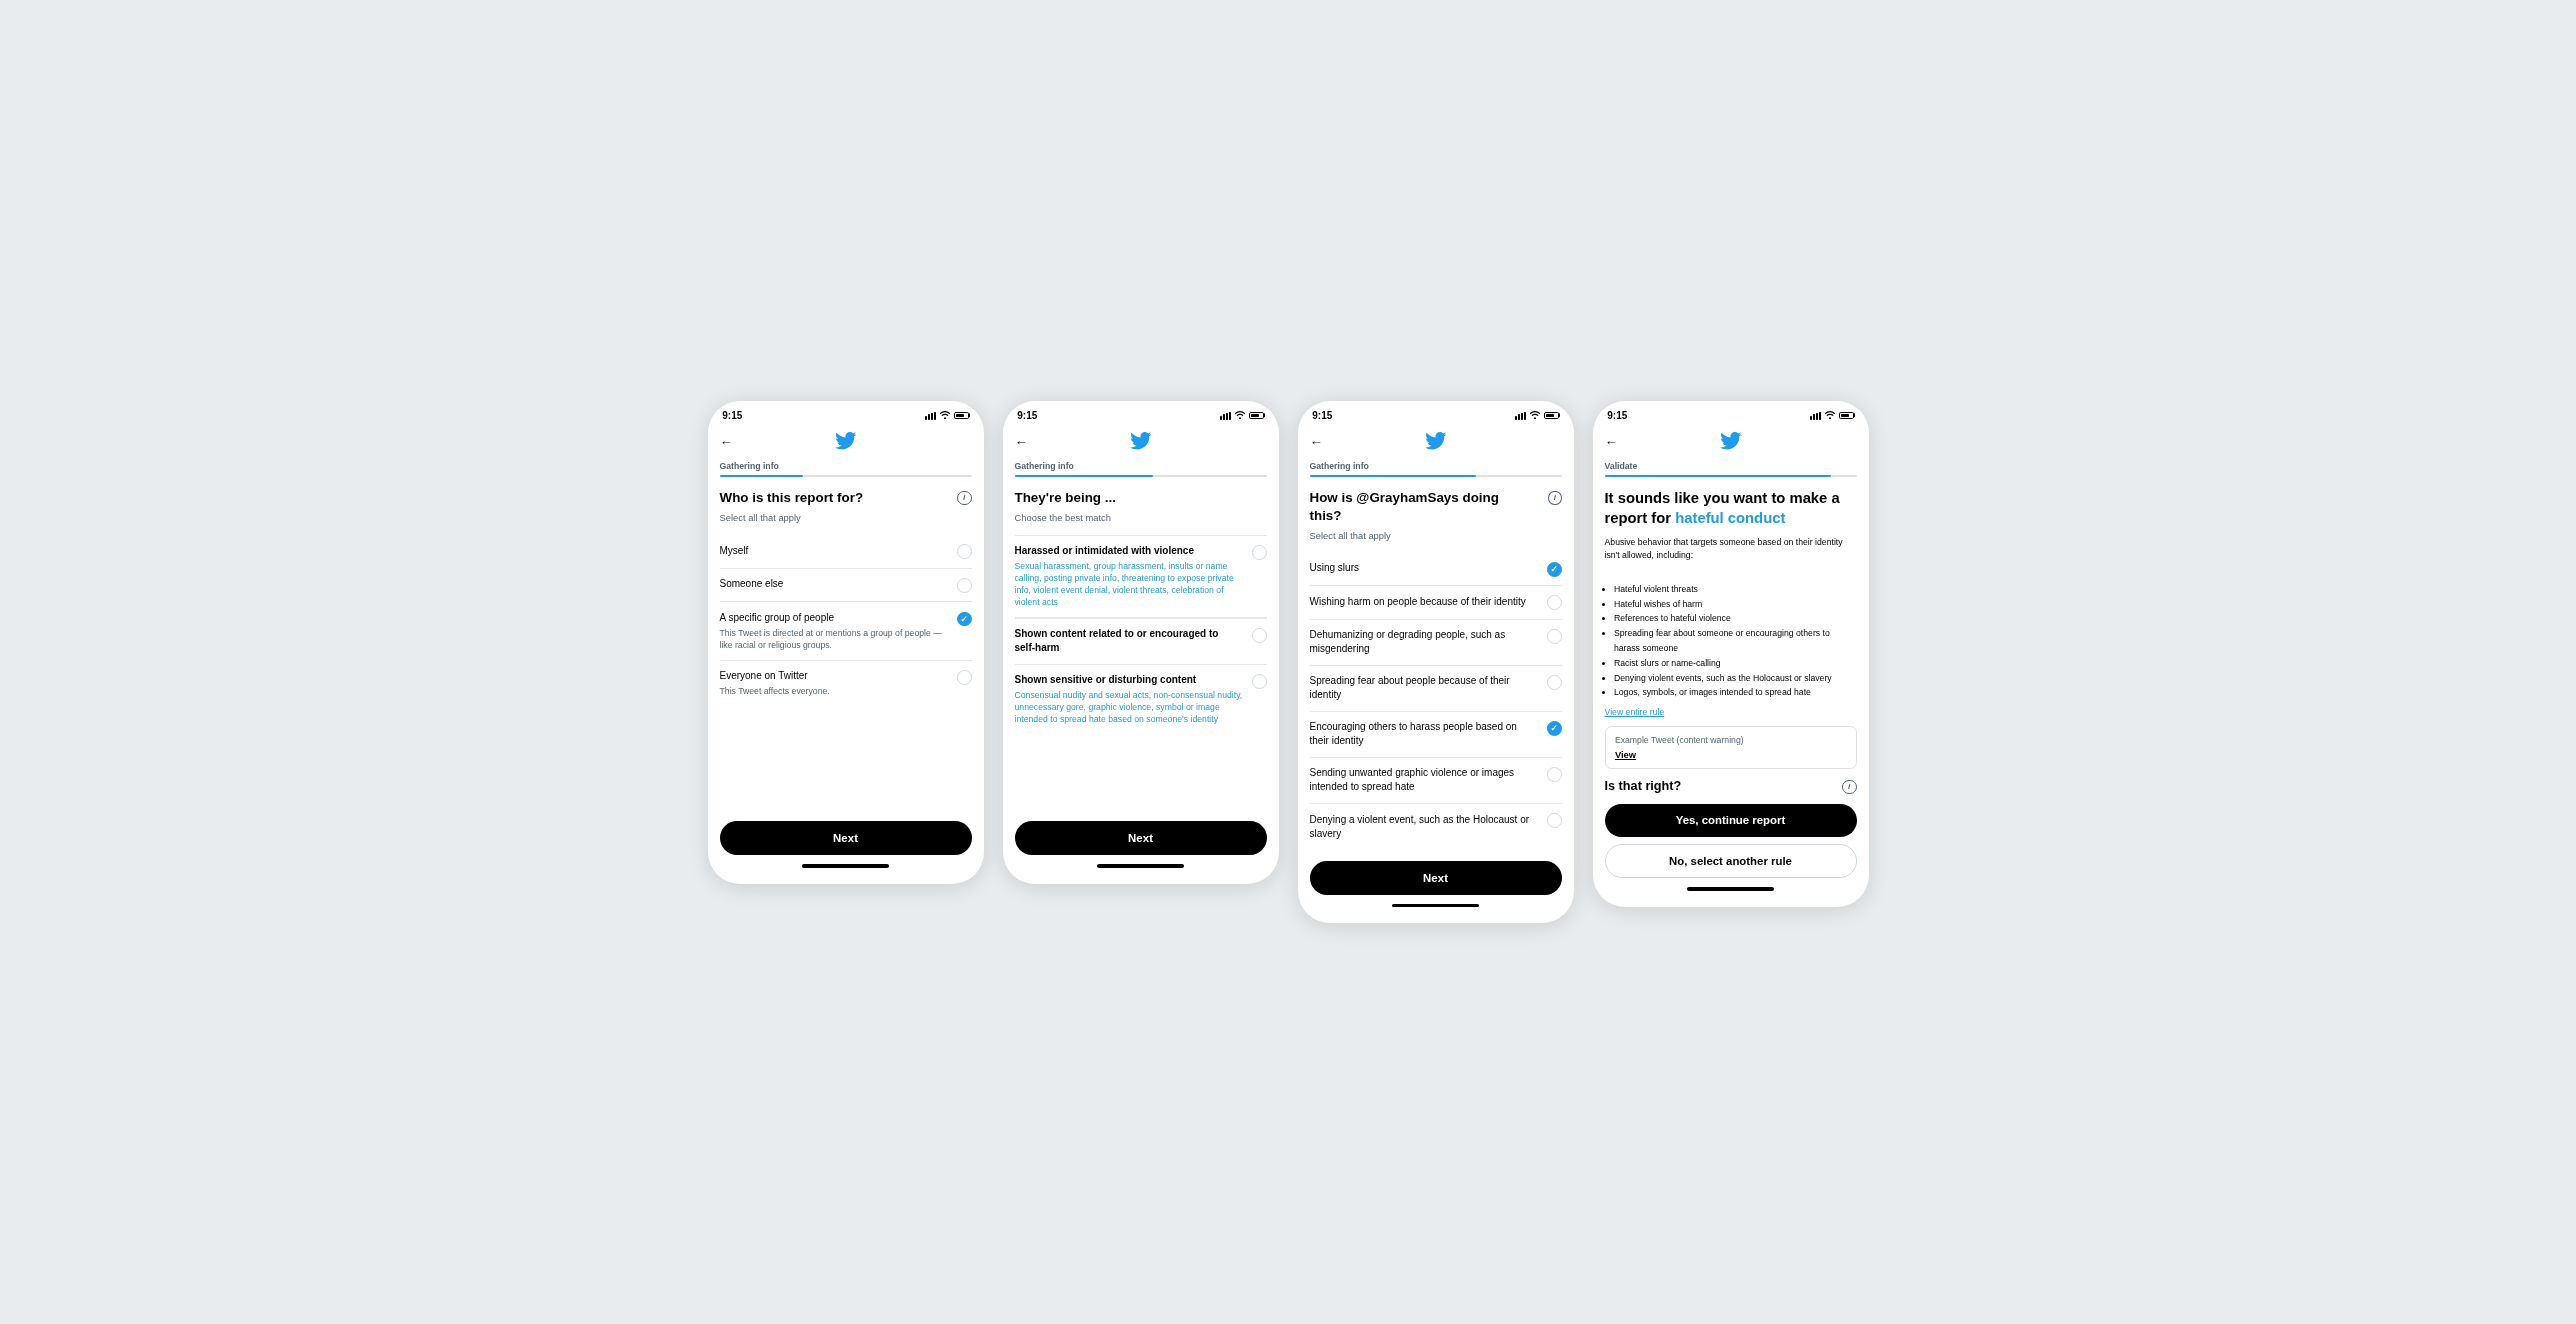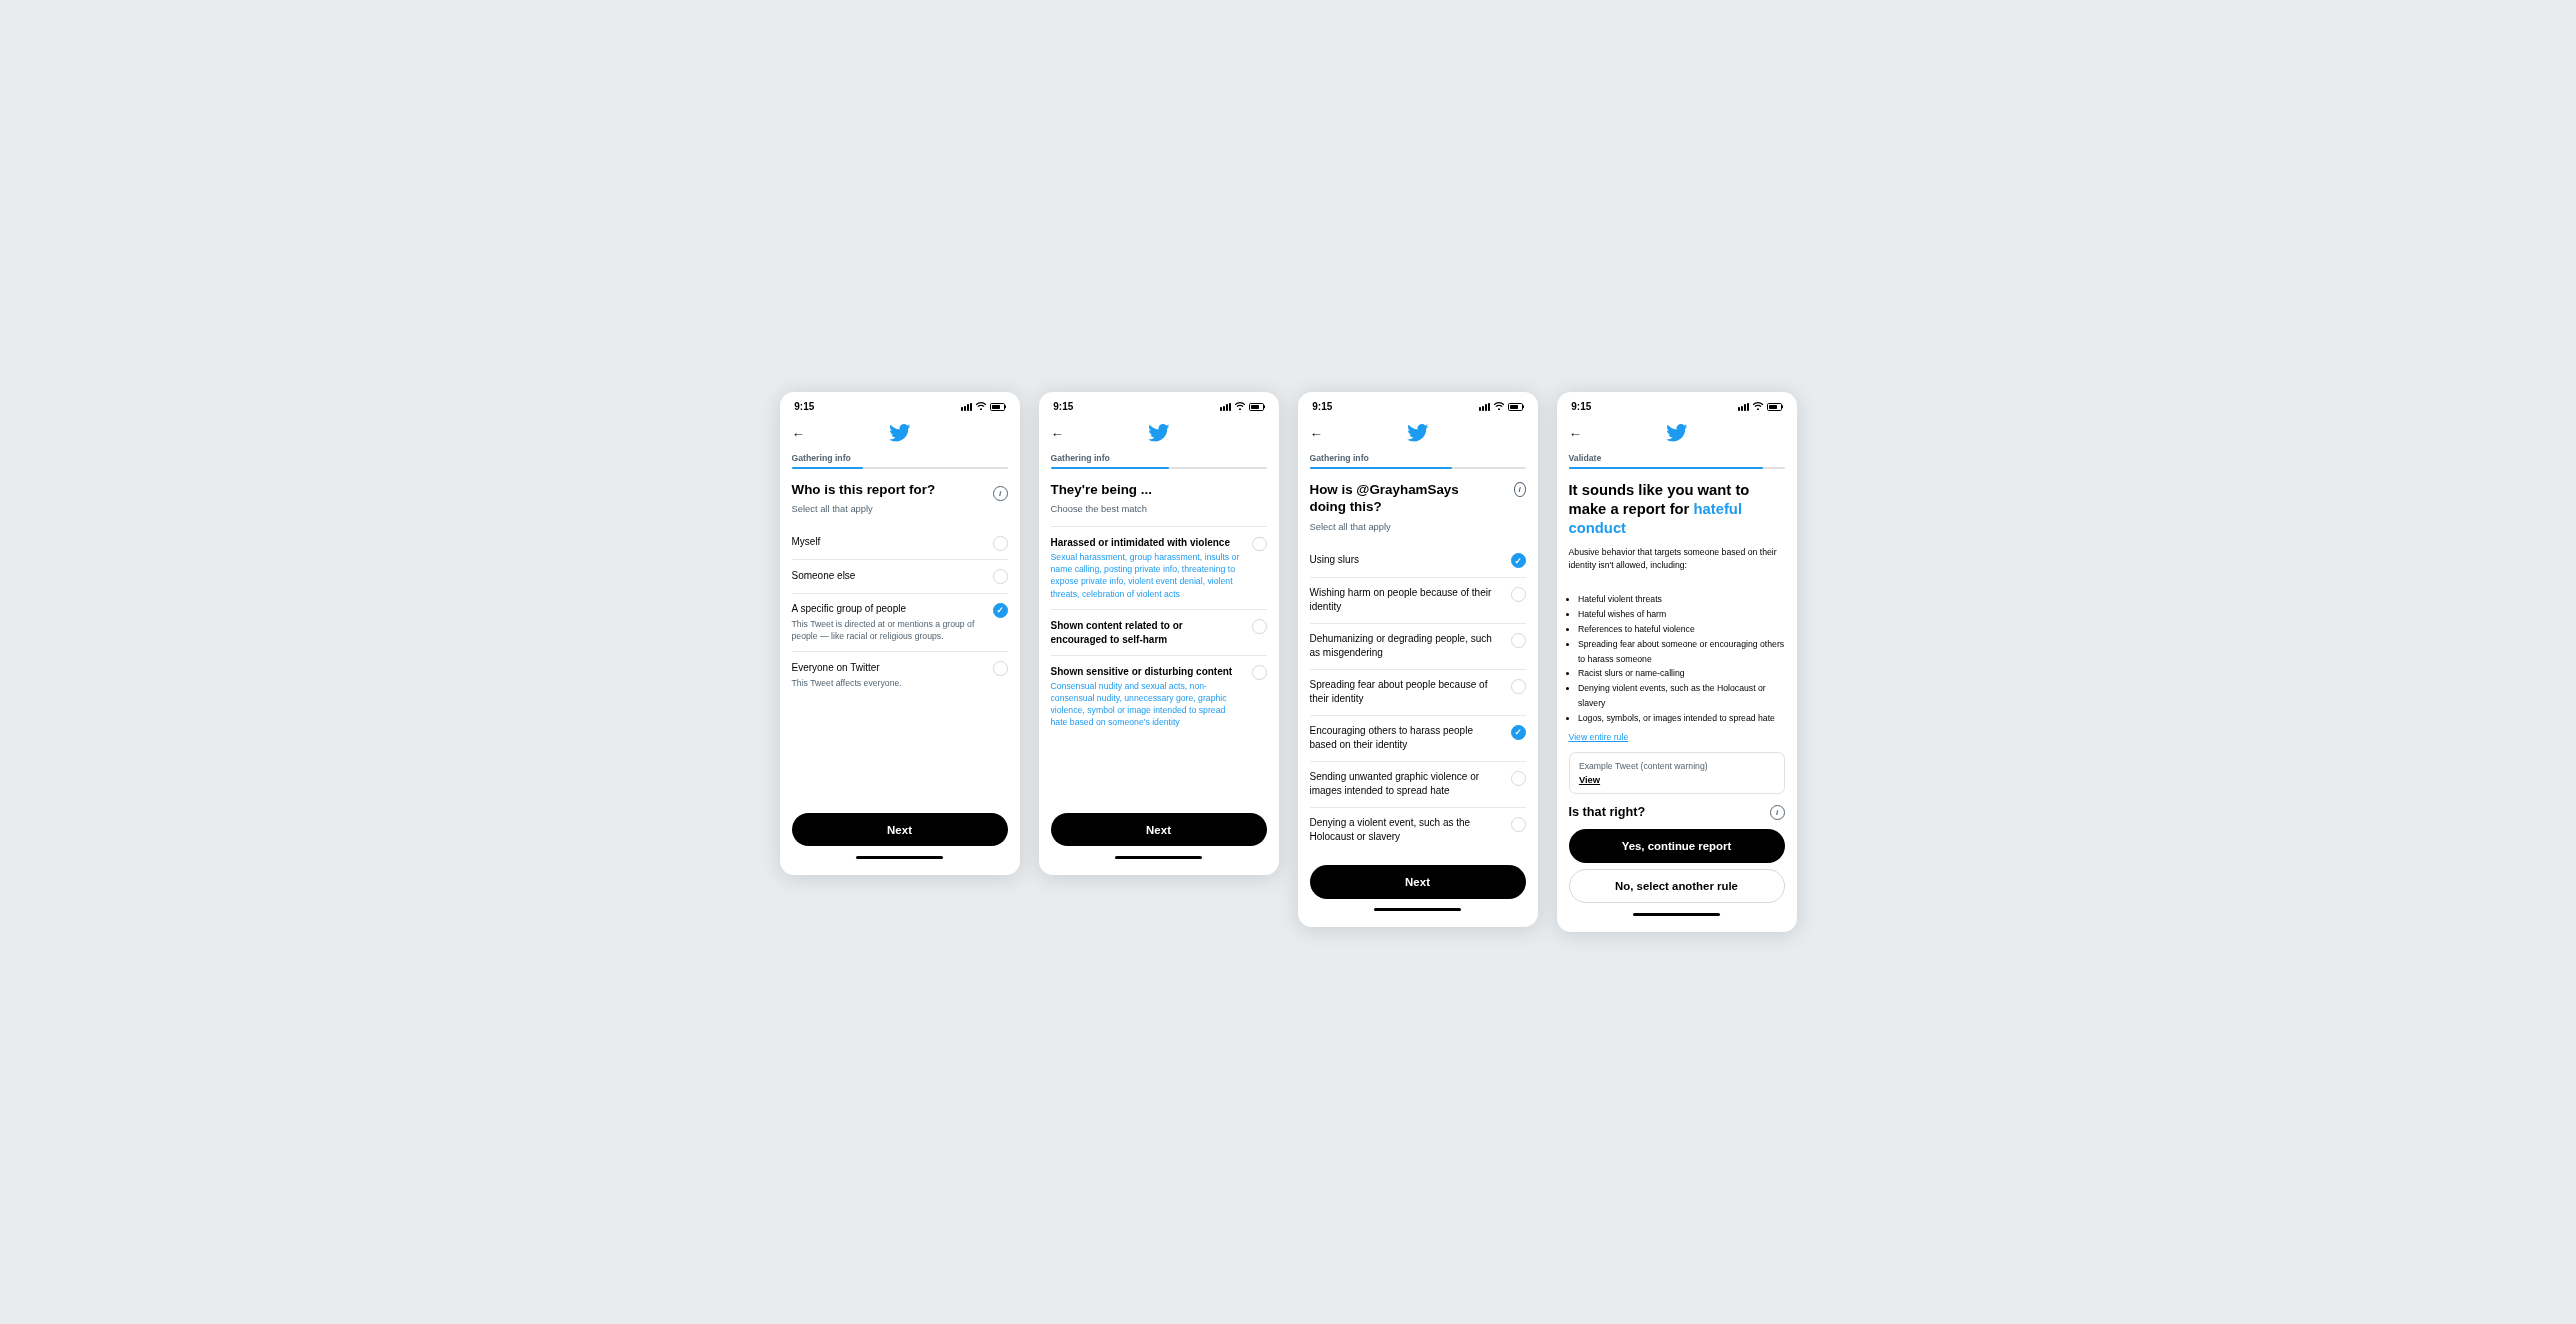--- a/index.html
+++ b/index.html
@@ -12,22 +12,22 @@
       font-family: -apple-system, BlinkMacSystemFont, 'Segoe UI', Helvetica, Arial, sans-serif;
       padding: 27px 13.4px;
     }
     .screens-container {
       display: flex;
       gap: 19px;
       align-items: flex-start;
     }
     .phone {
       background: #ffffff;
-      border-radius: 14px;
-      width: 240px;
+      border-radius: 32px;
+      width: 276px;
       min-height: 483px;
       box-shadow: 0 2.7px 21.5px rgba(0,0,0,0.13);
       overflow: hidden;
       display: flex;
       flex-direction: column;
       position: relative;
       padding-bottom: 16px;
     }
     
     .status-bar {
@@ -178,21 +178,21 @@
           <path fill="#1D9BF0" d="M221.95 51.29c.15 2.17.15 4.34.15 6.53 0 66.73-50.8 143.69-143.69 143.69v-.04c-27.44.04-54.31-7.82-77.41-22.64 3.99.48 8 .72 12.02.73 22.74.02 44.83-7.61 62.72-21.66-21.61-.41-40.56-14.5-47.18-35.07 7.57 1.46 15.37 1.16 22.8-.87-23.56-4.76-40.51-25.46-40.51-49.5v-.64c7.02 3.91 14.88 6.08 22.92 6.32C11.58 63.31 4.74 33.79 18.14 10.71c25.64 31.55 63.47 50.84 104.08 52.76-4.07-17.54 1.49-35.92 14.61-48.25 20.34-19.12 52.33-18.14 71.45 2.19 11.31-2.23 22.15-6.38 32.07-12.26-3.77 11.69-11.66 21.62-22.2 27.93 10.01-1.18 19.79-3.86 29-7.95-6.77 10.16-15.32 19.01-25.2 26.16z"></path>
         </svg>
       </div>
       <div class="progress-section">
         <div class="progress-label">Gathering info</div>
         <div class="progress-bar-bg">
           <div class="progress-bar-fill" style="width: 33%;"></div>
         </div>
       </div>
       <div class="screen-content">
-        <div style="display: flex; justify-content: space-between; align-items: flex-end; margin-bottom: 2.7px;">
+        <div style="display: flex; justify-content: space-between; align-items: flex-start; margin-bottom: 2.7px;">
           <div class="screen-title" style="font-size: 13.4px;">Who is this report for?</div>
           <div class="info-icon">i</div>
         </div>
         <div class="screen-subtitle">Select all that apply</div>
         <div class="option-item">
           <div class="option-text-block">
             <div class="option-label">Myself</div>
           </div>
           <div class="radio-circle"></div>
         </div>

